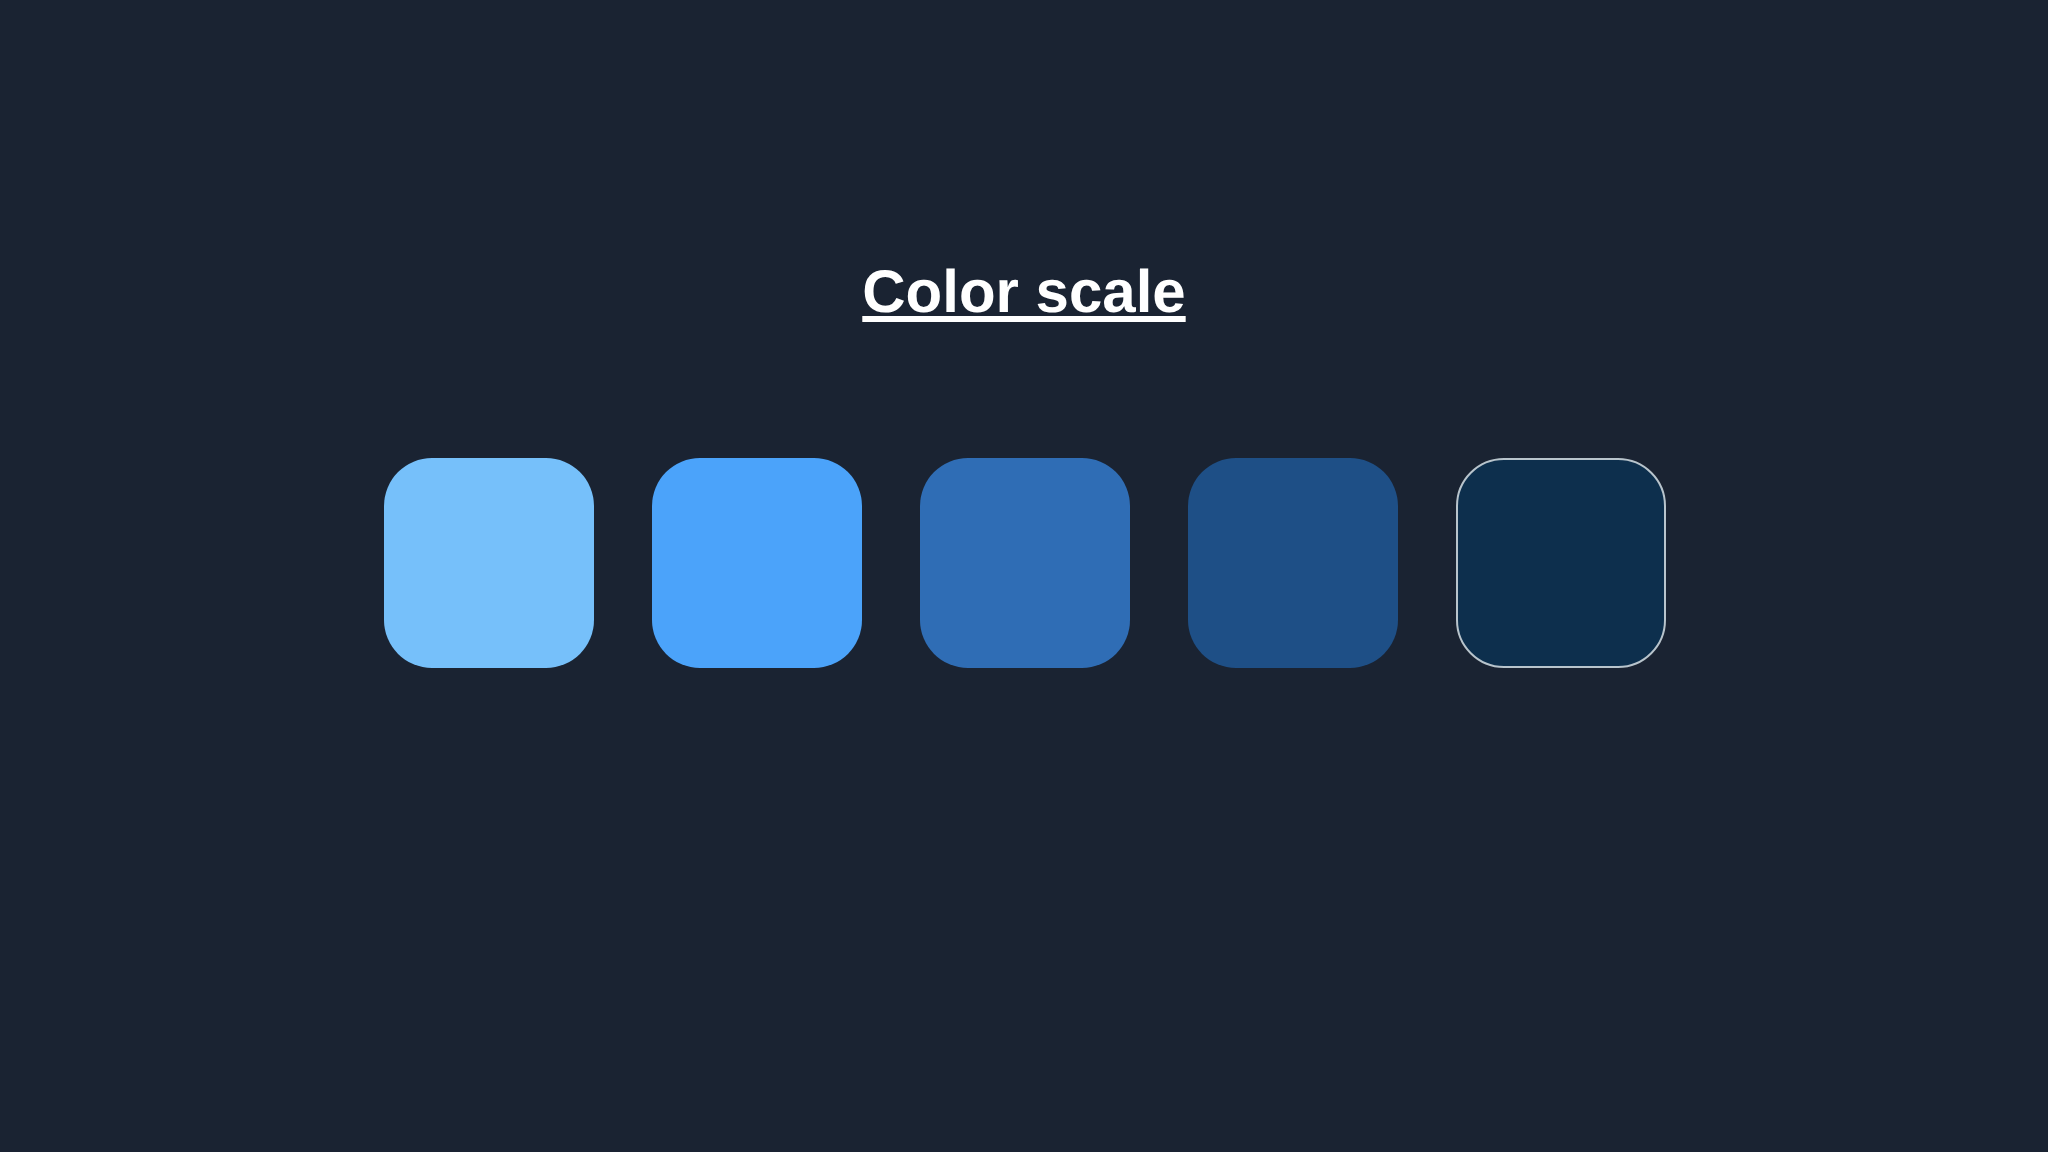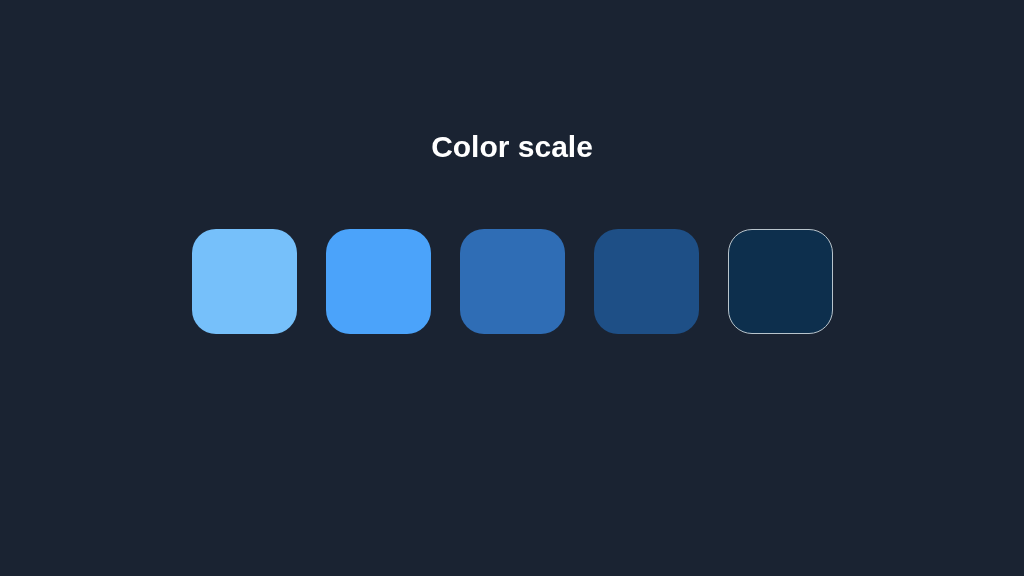--- a/index.html
+++ b/index.html
@@ -1,18 +1,19 @@
 <!DOCTYPE html>
 <html><head>
   <meta charset="utf-8">
   <style>
     * {
       margin: 0;
       padding: 0;
       box-sizing: border-box;
+      text-decoration: underline;
     }
     body {
       width: 1024px;
       height: 576px;
       background-color: #1a2332;
       font-family: -apple-system, BlinkMacSystemFont, "Segoe UI", Helvetica, Arial, sans-serif;
       display: flex;
       flex-direction: column;
       align-items: center;
       overflow: hidden;

